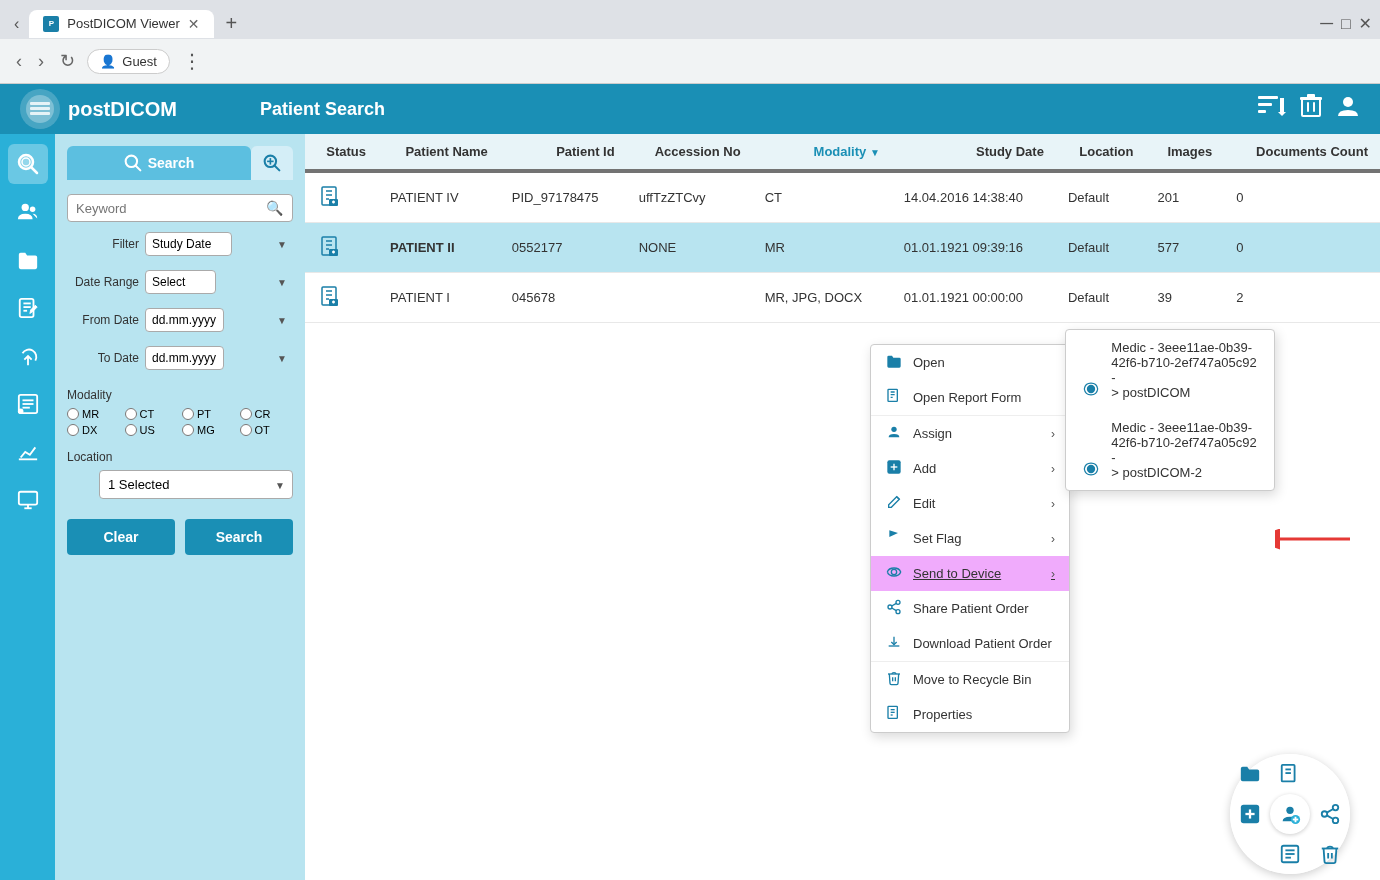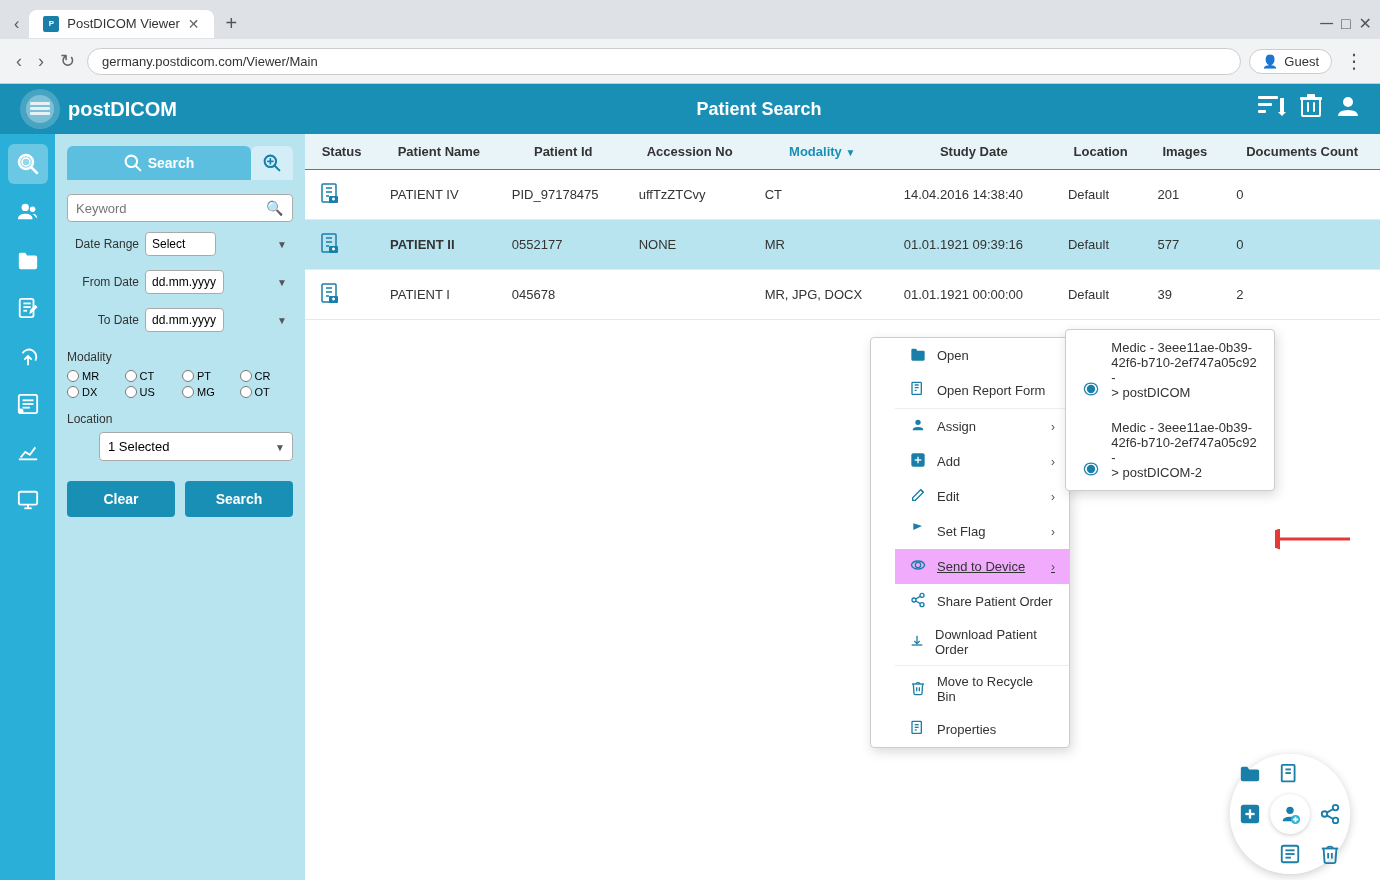--- a/index.html
+++ b/index.html
@@ -19,21 +19,21 @@
     .profile-btn { border: 1px solid #ccc; border-radius: 20px; padding: 4px 12px; background: white; cursor: pointer; display: flex; align-items: center; gap: 6px; font-size: 13px; color: #333; }
     .more-btn { background: none; border: none; font-size: 20px; color: #555; cursor: pointer; padding: 4px; }
 
     
     .app-container { display: flex; height: calc(880px - 80px); }
 
     
     .app-header { background: #1a8fb5; color: white; display: flex; align-items: center; padding: 0 20px; height: 50px; }
     .app-logo { display: flex; align-items: center; gap: 8px; font-size: 20px; font-weight: bold; color: white; width: 240px; }
     .logo-icon { width: 40px; height: 40px; background: rgba(255,255,255,0.2); border-radius: 50%; display: flex; align-items: center; justify-content: center; font-size: 10px; color: white; }
-    .header-title { flex: 1; text-align: center; font-size: 18px; font-weight: bold; }
+    .header-title { flex: 1; font-size: 18px; font-weight: bold; }
     .header-actions { display: flex; gap: 14px; align-items: center; }
     .header-icon-btn { background: none; border: none; color: white; font-size: 22px; cursor: pointer; }
 
     
     .left-sidebar { width: 55px; background: #2ab0d8; display: flex; flex-direction: column; align-items: center; padding: 10px 0; gap: 8px; }
     .sidebar-icon { width: 40px; height: 40px; display: flex; align-items: center; justify-content: center; cursor: pointer; border-radius: 6px; color: white; font-size: 20px; }
     .sidebar-icon.active { background: rgba(255,255,255,0.3); }
 
     
     .search-panel { width: 250px; background: #b8e4f0; padding: 12px; display: flex; flex-direction: column; gap: 10px; }
@@ -63,29 +63,29 @@
 
     .action-buttons { display: flex; gap: 10px; margin-top: 10px; }
     .btn-clear { flex: 1; padding: 10px; background: #1a8fb5; color: white; border: none; border-radius: 4px; cursor: pointer; font-size: 14px; font-weight: bold; }
     .btn-search { flex: 1; padding: 10px; background: #1a8fb5; color: white; border: none; border-radius: 4px; cursor: pointer; font-size: 14px; font-weight: bold; }
 
     
     .main-content { flex: 1; display: flex; flex-direction: column; background: white; position: relative; }
 
     
     .data-table { width: 100%; border-collapse: collapse; }
-    .data-table th { background: #e8f4f8; padding: 10px 12px; text-align: center; font-size: 13px; color: #333; font-weight: 600; border-bottom: 1px solid #737373; white-space: nowrap; }
+    .data-table th { background: #e8f4f8; padding: 10px 12px; text-align: right; font-size: 13px; color: #333; font-weight: 600; border-bottom: 4px solid #737373; white-space: nowrap; }
     .data-table th.sorted { color: #1a8fb5; }
     .sort-arrow { font-size: 10px; color: #1a8fb5; }
     .data-table td { padding: 10px 12px; border-bottom: 1px solid #e8e8e8; font-size: 13px; color: #333; vertical-align: middle; }
     .data-table tr.selected { background: #b8e4f0; }
     .status-icon { width: 28px; height: 28px; display: inline-flex; align-items: center; justify-content: center; color: #1a7fa8; font-size: 18px; }
 
     
-    .context-menu { position: absolute; top: 203px; left: 565px; background: white; border: 1px solid #ccc; border-radius: 4px; box-shadow: 2px 4px 12px rgba(0,0,0,0.15); z-index: 100; width: 200px; padding-left: 24px; }
+    .context-menu { position: absolute; top: 210px; left: 565px; background: white; border: 1px solid #ccc; border-radius: 4px; box-shadow: 2px 4px 12px rgba(0,0,0,0.15); z-index: 100; width: 200px; }
     .context-item { display: flex; align-items: center; gap: 10px; padding: 8px 14px; cursor: pointer; font-size: 13px; color: #333; }
     .context-item .item-icon { width: 18px; text-align: center; color: #1a7fa8; font-size: 15px; }
     .context-item .arrow { margin-left: auto; color: #555; font-size: 12px; }
     .context-separator { border: none; border-top: 1px solid #eee; }
 
     
     .submenu { position: absolute; top: 195px; left: 760px; background: white; border: 1px solid #ccc; border-radius: 4px; box-shadow: 2px 4px 12px rgba(0,0,0,0.15); z-index: 101; width: 210px; }
     .submenu-item { display: flex; align-items: flex-end; gap: 10px; padding: 10px 14px; cursor: pointer; font-size: 13px; color: #333; }
     .submenu-icon { width: 22px; height: 22px; display: flex; align-items: center; justify-content: center; color: #1a7fa8; font-size: 16px; }
 
@@ -111,21 +111,20 @@
     <div style="margin-left:auto;display:flex;gap:8px;align-items:center;">
       <button style="background:none;border:none;font-size:18px;cursor:pointer;color:#555;">─</button>
       <button style="background:none;border:none;font-size:16px;cursor:pointer;color:#555;">□</button>
       <button style="background:none;border:none;font-size:16px;cursor:pointer;color:#555;">✕</button>
     </div>
   </div>
   <div class="address-bar">
     <button class="nav-btn">‹</button>
     <button class="nav-btn">›</button>
     <button class="nav-btn">↻</button>
-    <input class="address-input" type="text" value="germany.postdicom.com/Viewer/Main" style="">
     <button class="profile-btn">
       <span>👤</span>
       <span>Guest</span>
     </button>
     <button class="more-btn">⋮</button>
   </div>
 </div>
 
 <div class="app-header">
   <div class="app-logo">
@@ -247,20 +246,29 @@
           <line x1="9" y1="5" x2="9" y2="13" stroke="currentColor" stroke-width="2"></line>
         </svg>
       </div>
     </div>
 
     <div class="keyword-input">
       <input type="text" placeholder="Keyword" style="">
       <span class="search-icon">🔍</span>
     </div>
 
+    <div class="filter-row">
+      <span class="filter-label">Filter</span>
+      <div class="select-wrapper">
+        <select class="filter-select">
+          <option>Study Date</option>
+          <option>Patient Name</option>
+        </select>
+      </div>
+    </div>
 
     <div class="filter-row">
       <span class="filter-label">Date Range</span>
       <div class="select-wrapper">
         <select class="filter-select">
           <option>Select</option>
           <option>Today</option>
           <option>This Week</option>
         </select>
       </div>

